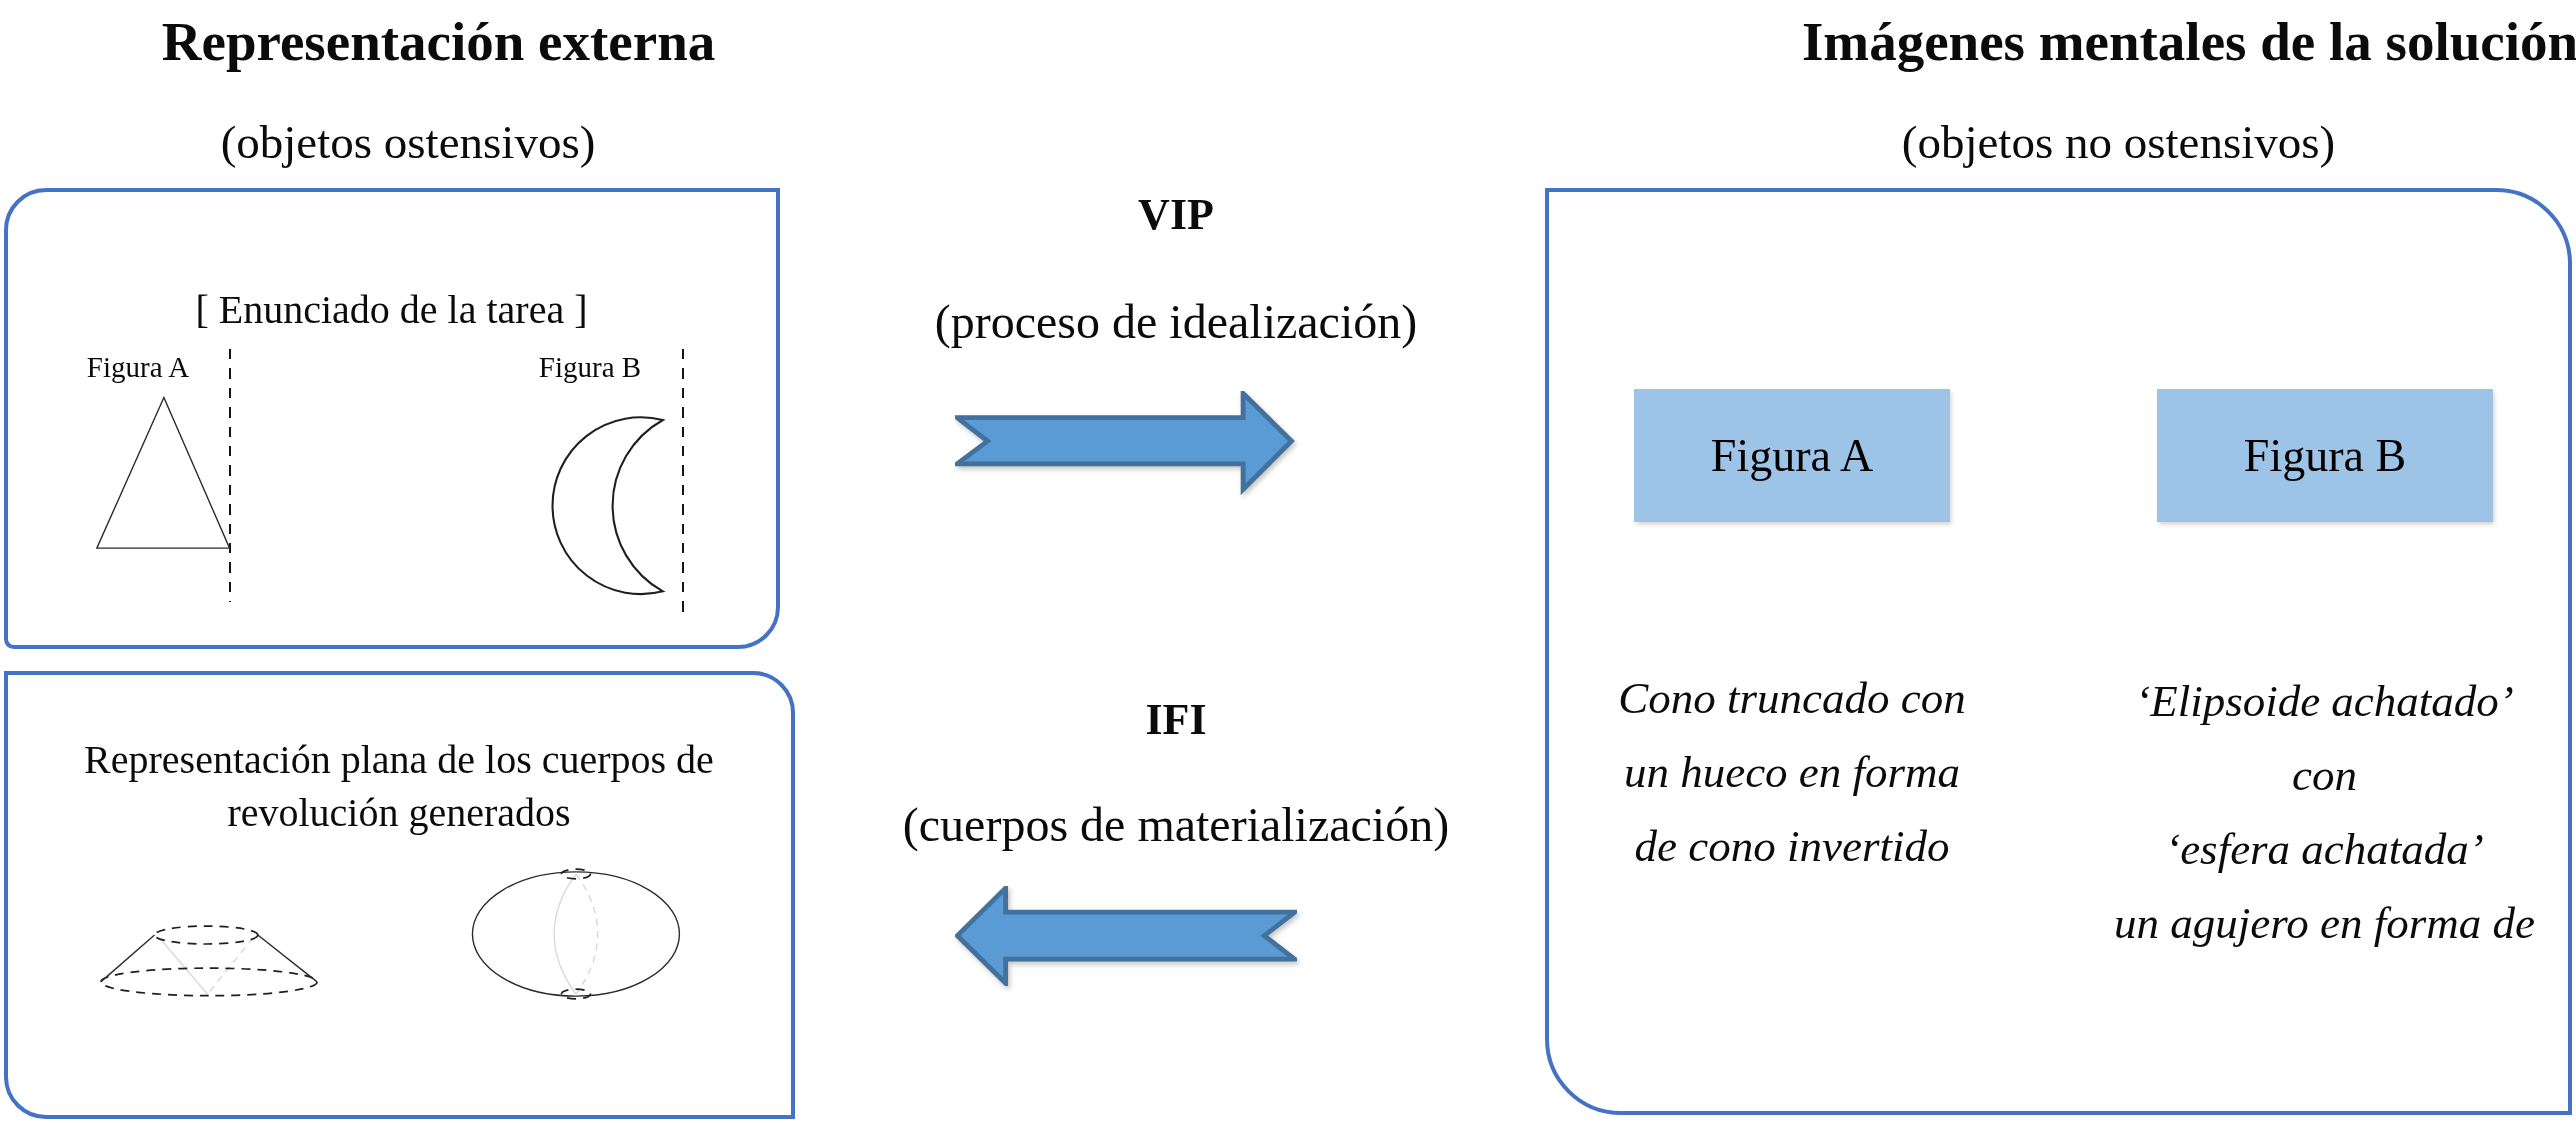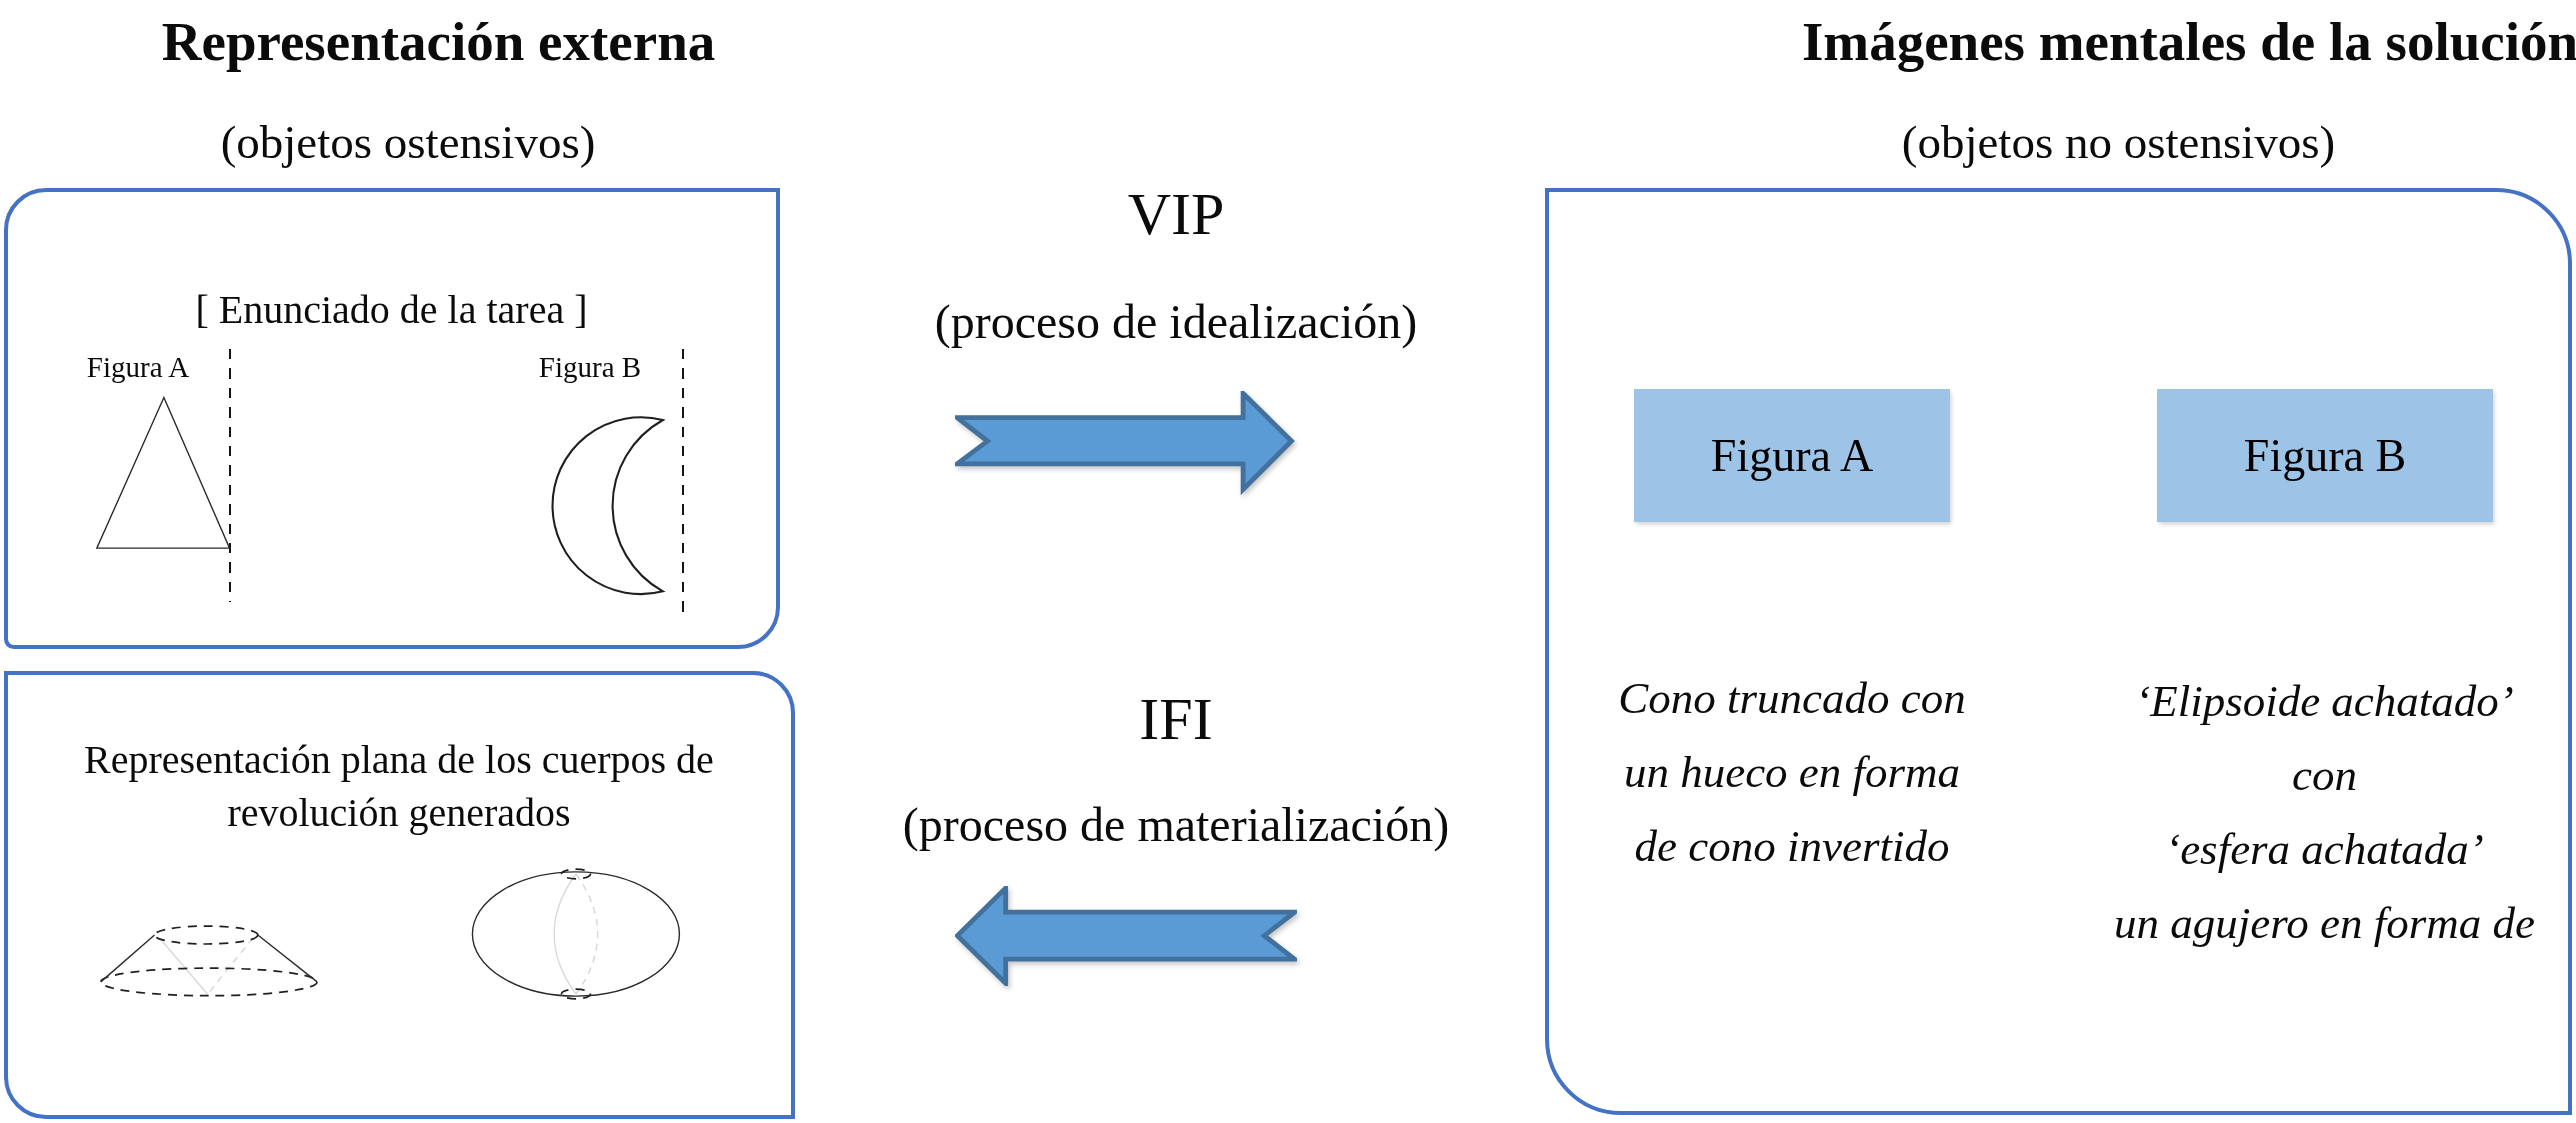--- a/index.html
+++ b/index.html
@@ -21,21 +21,21 @@
   .box-task{border-radius:42px 0 42px 9.7px;}
   .box-plane{border-radius:0 42px 0 42px;}
   .box-solution{border:4.8px solid #4472C4;border-radius:0 76px 0 76px;}
   
   .task-title{font-size:40px;line-height:48px;margin-top:11px;}
   .fig-small-label{font-size:29px;line-height:35px;}
   .dash-v{width:2.1px;background:repeating-linear-gradient(to bottom,#141414 0 10.4px,transparent 10.4px 19.4px);}
   
   .plane-title{font-size:40px;line-height:53px;}
   
-  .proc-acro{font-weight:normal;font-size:60px;line-height:69px;}
+  .proc-acro{font-weight:bold;font-size:44px;line-height:69px;}
   .proc-desc{font-size:48px;line-height:69px;}
   .arrow-shape{fill:#5B9BD5;stroke:#41719C;stroke-width:7;stroke-linejoin:miter;}
   .arrow-svg{filter:drop-shadow(2.8px 3.5px 2.8px rgba(0,0,0,0.22));}
   
   .fig-rect{background:#9DC3E6;box-shadow:2.1px 2.8px 4.2px rgba(0,0,0,0.18);}
   .fig-rect-label{font-size:46px;line-height:133px;text-align:center;color:#000;}
   .sol-desc{font-size:45px;line-height:74px;text-align:center;font-style:italic;}
   
   .sketch-stroke{fill:none;stroke:#1f1f1f;stroke-width:3;}
   .sketch-thin{fill:none;stroke:#2a2a2a;stroke-width:2;}
@@ -93,21 +93,21 @@
     <ellipse class="sketch-dashed" cx="162" cy="187" rx="21" ry="7"></ellipse>
   </svg>
 
   <div class="abs ctr proc-acro" style="left:823px;top:180px;width:706px;">VIP</div>
   <div class="abs ctr proc-desc" style="left:823px;top:287px;width:706px;">(proceso de idealización)</div>
   <svg class="abs arrow-svg" style="left:955px;top:391px;" width="342" height="125" viewBox="0 0 495 180">
     <polygon class="arrow-shape" points="3,38 417,38 417,3 487,72 417,142 417,105 3,105 47,72"></polygon>
   </svg>
 
   <div class="abs ctr proc-acro" style="left:823px;top:685px;width:706px;">IFI</div>
-  <div class="abs ctr proc-desc" style="left:823px;top:790px;width:706px;">(proceso de materialización)</div>
+  <div class="abs ctr proc-desc" style="left:823px;top:790px;width:706px;">(cuerpos de materialización)</div>
   <svg class="abs arrow-svg" style="left:955px;top:886px;" width="342" height="100" viewBox="0 0 495 145">
     <polygon class="arrow-shape" points="3,72 73,3 73,38 492,38 448,72 492,106 73,106 73,141"></polygon>
   </svg>
 
   <div class="abs bluebox box-solution" style="left:1545px;top:188px;width:1027px;height:927px;"></div>
 
   <div class="abs fig-rect" style="left:1634px;top:389px;width:316px;height:133px;">
     <div class="fig-rect-label">Figura A</div>
   </div>
   <div class="abs fig-rect" style="left:2157px;top:389px;width:336px;height:133px;">

